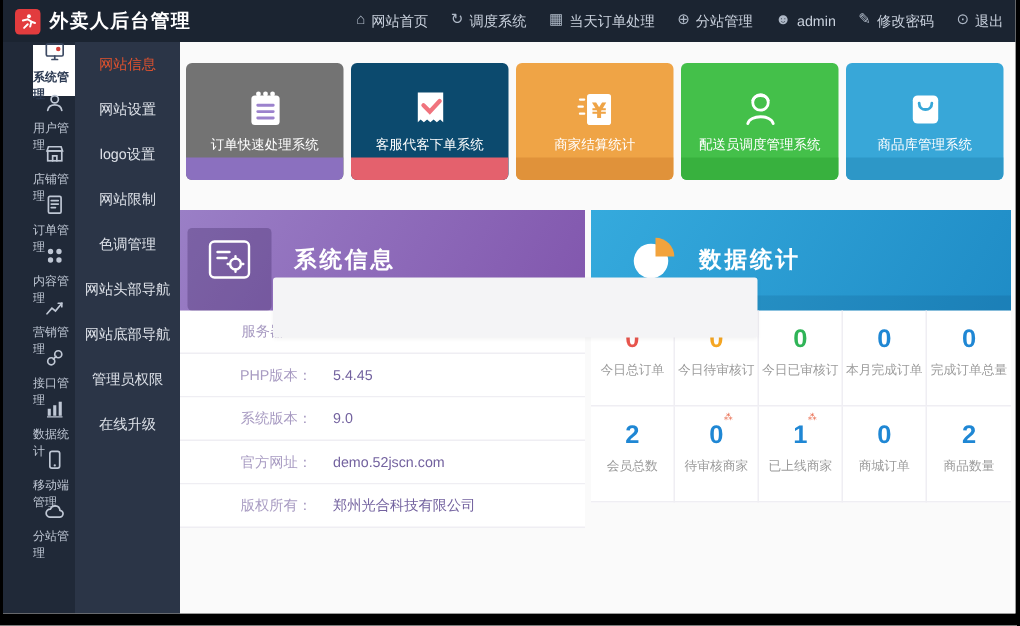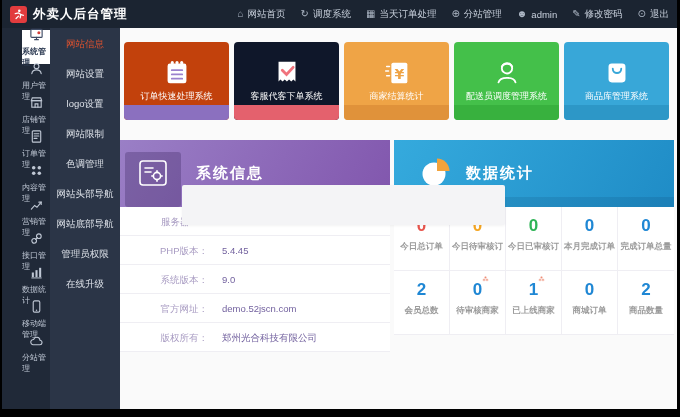--- a/index.html
+++ b/index.html
@@ -27,22 +27,22 @@
   .s2item.active { color:#e0522e; }
 
   
   .content { position:absolute; left:118px; top:28px; width:557px; height:381px; background:#fafafa; }
 
   
   .tile { position:absolute; top:42px; width:105px; height:78px; border-radius:4px; overflow:hidden; cursor:pointer; text-align:center; }
   .ticon { height:47px; display:flex; align-items:flex-end; justify-content:center; padding-top:6px; }
   .tlabel { font-size:9px; color:#fff; height:14px; line-height:14px; white-space:nowrap; }
   .tfoot { position:absolute; bottom:0; left:0; right:0; height:15px; }
-  .t1 { left:122px; background:#c2410c; } .t1 .tfoot { background:#8b70bf; }
-  .t2 { left:232px; background:#0f172a;text-align:center; } .t2 .tfoot { background:#e4616d; }
+  .t1 { left:122px; background:#737373; } .t1 .tfoot { background:#8b70bf; }
+  .t2 { left:232px; background:#0c4a6e;text-align:center; } .t2 .tfoot { background:#e4616d; }
   .t3 { left:342px; background:#efa446; } .t3 .tfoot { background:#e0923a; }
   .t4 { left:452px; background:#44c04a; } .t4 .tfoot { background:#38b13e; }
   .t5 { left:562px; background:#38a7d8; } .t5 .tfoot { background:#2d97c7; }
 
   
   .panel { position:absolute; top:140px; background:#fff; }
   .p-sys { left:118px; width:270px; height:212px; }
   .p-stats { left:392px; width:280px; height:195px; }
   .phead { position:relative; height:67px; display:flex; align-items:center;text-align:right; }
   .phead-purple { background:linear-gradient(120deg,#9a7fc6,#8156ad); }
@@ -57,21 +57,21 @@
   
   .irow { height:29px; line-height:29px; border-bottom:1px solid #efeef3; display:flex; font-size:9.5px; background:#fff; }
   .ilabel { width:88px; text-align:right; color:#a89bc2; }
   .ivalue { margin-left:14px; color:#73629f; }
 
   
   .sgrid { display:grid; grid-template-columns:repeat(5,1fr); height:128px; background:#fff; }
   .scell { border-right:1px solid #efeef3; border-bottom:1px solid #efeef3; text-align:center; padding-top:9px; position:relative; }
   .scell:nth-child(5n) { border-right:none; }
   .snum { font-size:17px; font-weight:bold; line-height:20px; }
-  .slabel { font-size:8.5px; color:#9b9b9b; margin-top:5px; white-space:nowrap;font-weight:bold; }
+  .slabel { font-size:8.5px; color:#9b9b9b; margin-top:5px; white-space:nowrap; }
   .c-red { color:#e8554d; } .c-orange { color:#f5a623; } .c-green { color:#2fb457; } .c-blue { color:#1f87d4; }
   .mini-badge { position:absolute; top:4px; left:50%; margin-left:5px; font-size:6px; color:#e8684a; }
 
   
   .redact { position:absolute; left:180px; top:185px; width:323px; height:40px; background:#f4f4f6; border-radius:2px; z-index:5; box-shadow:0 1px 3px rgba(0,0,0,.05); }
 </style>
 </head>
 <body>
 
 <div class="frame">

